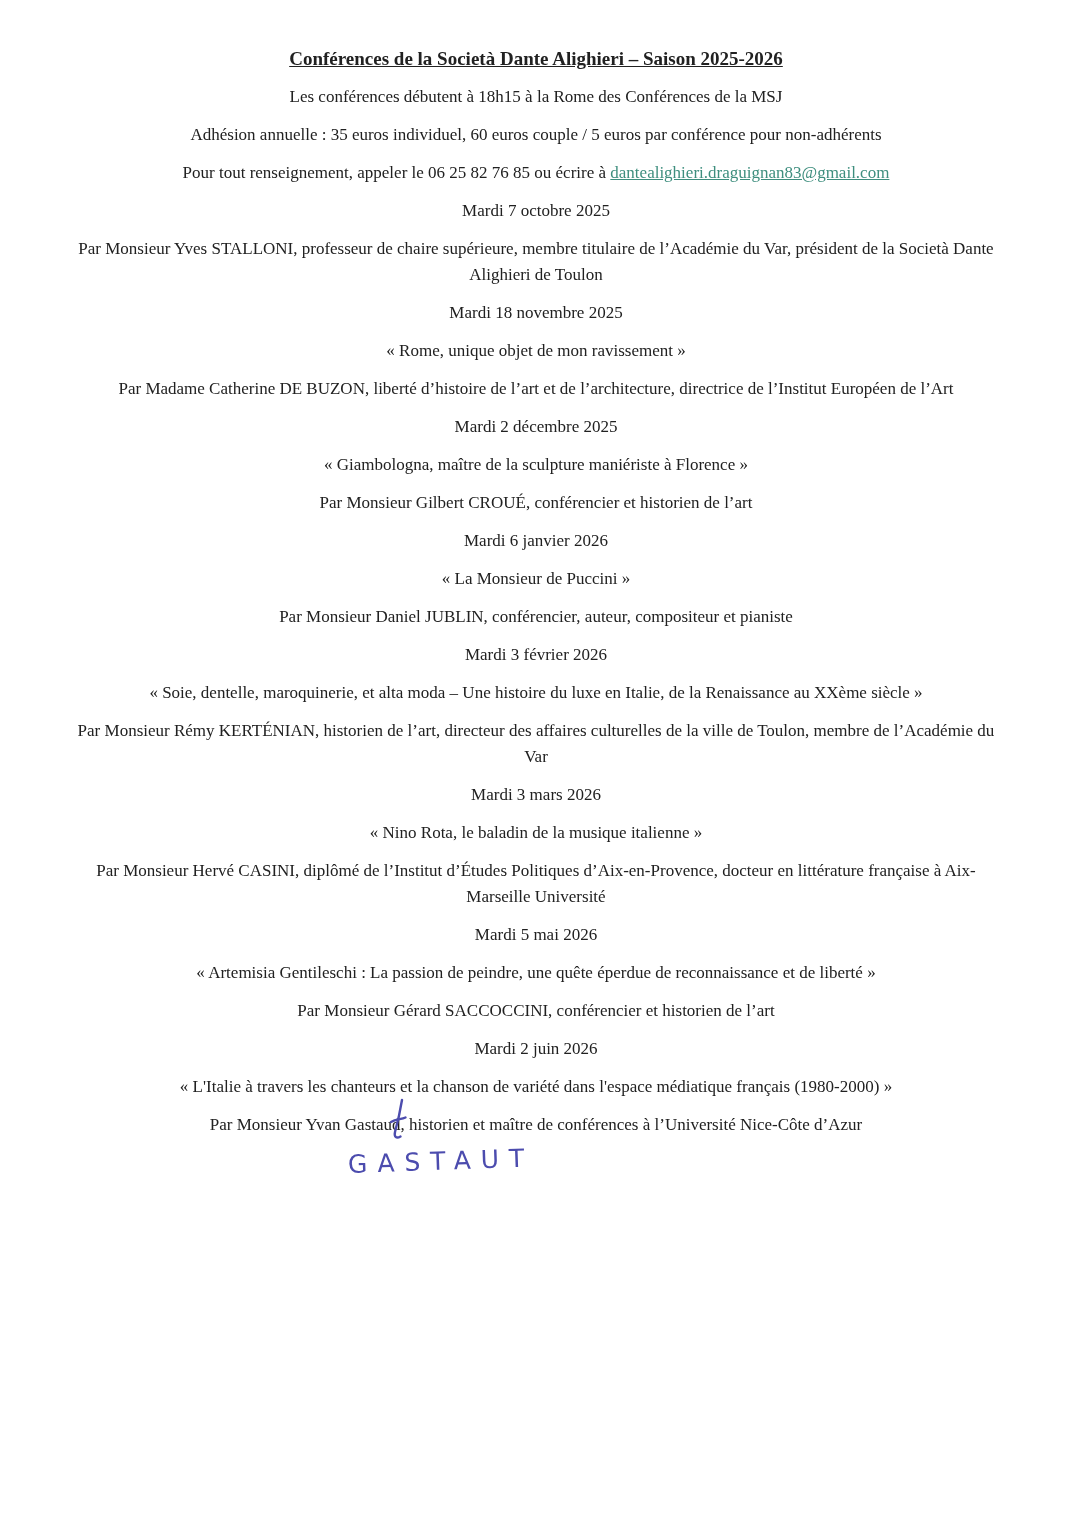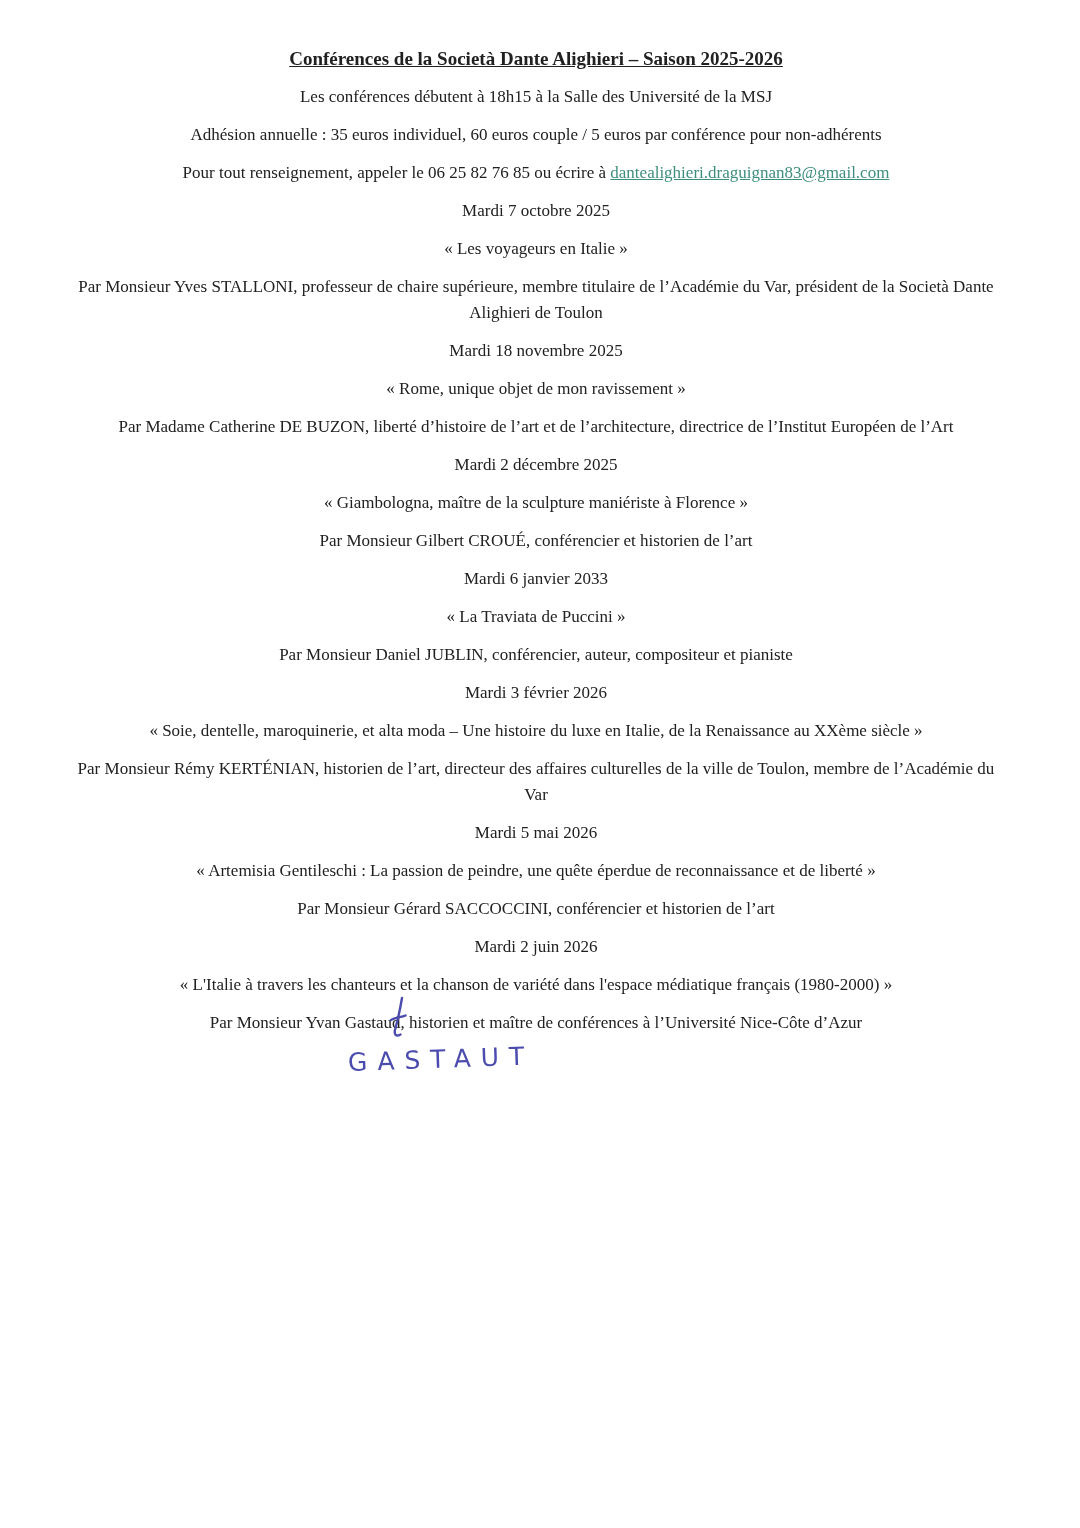--- a/index.html
+++ b/index.html
@@ -55,57 +55,61 @@
     transform-origin:left center;
   }
 </style>
 </head>
 <body>
 
 <div class="page">
 
   <h1 class="doc-title">Conférences de la Società Dante Alighieri – Saison 2025-2026</h1>
 
-  <p>Les conférences débutent à 18h15 à la Salle des Université de la MSJ</p>
+  <p>Les conférences débutent à 18h15 à la Rome des Conférences de la MSJ</p>
 
   <p>Adhésion annuelle : 35 euros individuel, 60 euros couple / 5 euros par conférence pour non-adhérents</p>
 
   <p><span>Pour tout renseignement, appeler le 06 25 82 76 85 ou écrire à </span><a class="email" href="#">dantealighieri.draguignan83@gmail.com</a></p>
 
   <div id="conf-list">
   <div class="conf">
     <p class="conf-date">Mardi 7 octobre 2025</p>
-    <p class="conf-title">« Les voyageurs en Italie »</p>
     <p class="conf-speaker">Par Monsieur Yves STALLONI, professeur de chaire supérieure, membre titulaire de l’Académie du Var, président de la Società Dante Alighieri de Toulon</p>
   </div>
 
   <div class="conf">
     <p class="conf-date">Mardi 18 novembre 2025</p>
     <p class="conf-title">« Rome, unique objet de mon ravissement »</p>
     <p class="conf-speaker">Par Madame Catherine DE BUZON, liberté d’histoire de l’art et de l’architecture, directrice de l’Institut Européen de l’Art</p>
   </div>
 
   <div class="conf">
     <p class="conf-date">Mardi 2 décembre 2025</p>
     <p class="conf-title">« Giambologna, maître de la sculpture maniériste à Florence »</p>
     <p class="conf-speaker">Par Monsieur Gilbert CROUÉ, conférencier et historien de l’art</p>
   </div>
 
   <div class="conf">
-    <p class="conf-date">Mardi 6 janvier 2033</p>
-    <p class="conf-title">« La Traviata de Puccini »</p>
+    <p class="conf-date">Mardi 6 janvier 2026</p>
+    <p class="conf-title">« La Monsieur de Puccini »</p>
     <p class="conf-speaker">Par Monsieur Daniel JUBLIN, conférencier, auteur, compositeur et pianiste</p>
   </div>
 
   <div class="conf">
     <p class="conf-date">Mardi 3 février 2026</p>
     <p class="conf-title">« Soie, dentelle, maroquinerie, et alta moda – Une histoire du luxe en Italie, de la Renaissance au XXème siècle »</p>
     <p class="conf-speaker">Par Monsieur Rémy KERTÉNIAN, historien de l’art, directeur des affaires culturelles de la ville de Toulon, membre de l’Académie du Var</p>
   </div>
 
+  <div class="conf">
+    <p class="conf-date">Mardi 3 mars 2026</p>
+    <p class="conf-title">« Nino Rota, le baladin de la musique italienne »</p>
+    <p class="conf-speaker">Par Monsieur Hervé CASINI, diplômé de l’Institut d’Études Politiques d’Aix-en-Provence, docteur en littérature française à Aix-Marseille Université</p>
+  </div>
 
 
   <div class="conf">
     <p class="conf-date">Mardi 5 mai 2026</p>
     <p class="conf-title">« Artemisia Gentileschi : La passion de peindre, une quête éperdue de reconnaissance et de liberté »</p>
     <p class="conf-speaker">Par Monsieur Gérard SACCOCCINI, conférencier et historien de l’art</p>
   </div>
 
   <div class="conf">
     <p class="conf-date">Mardi 2 juin 2026</p>

